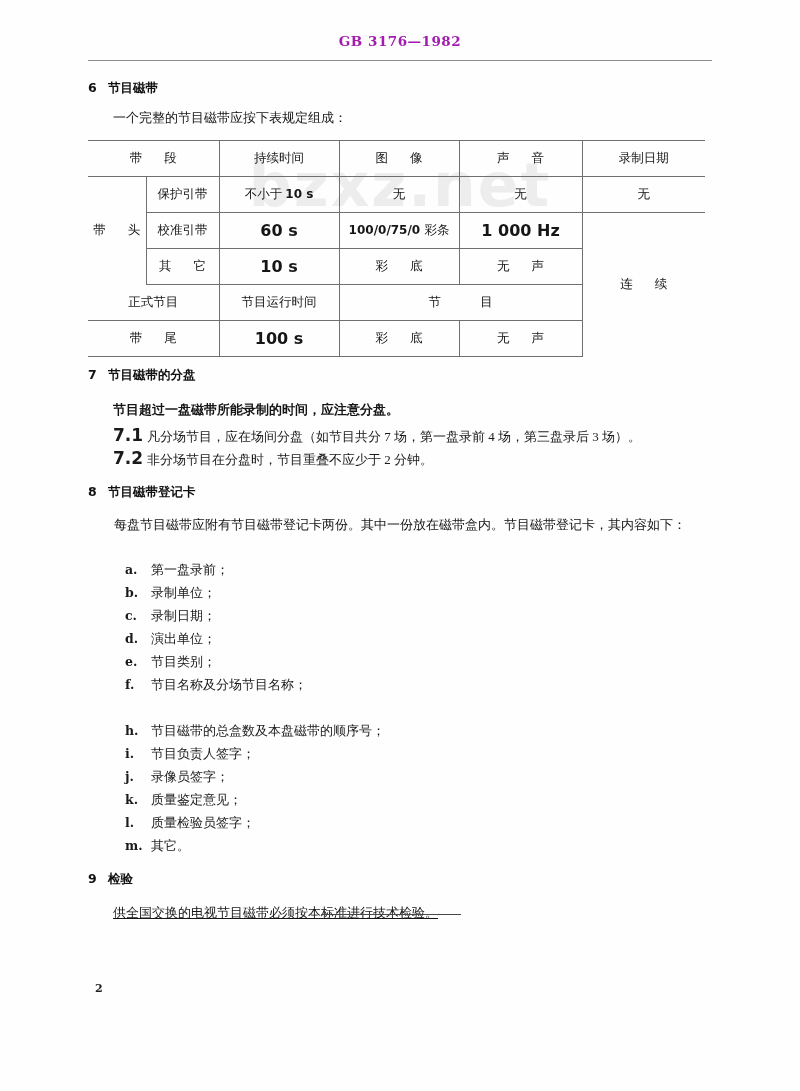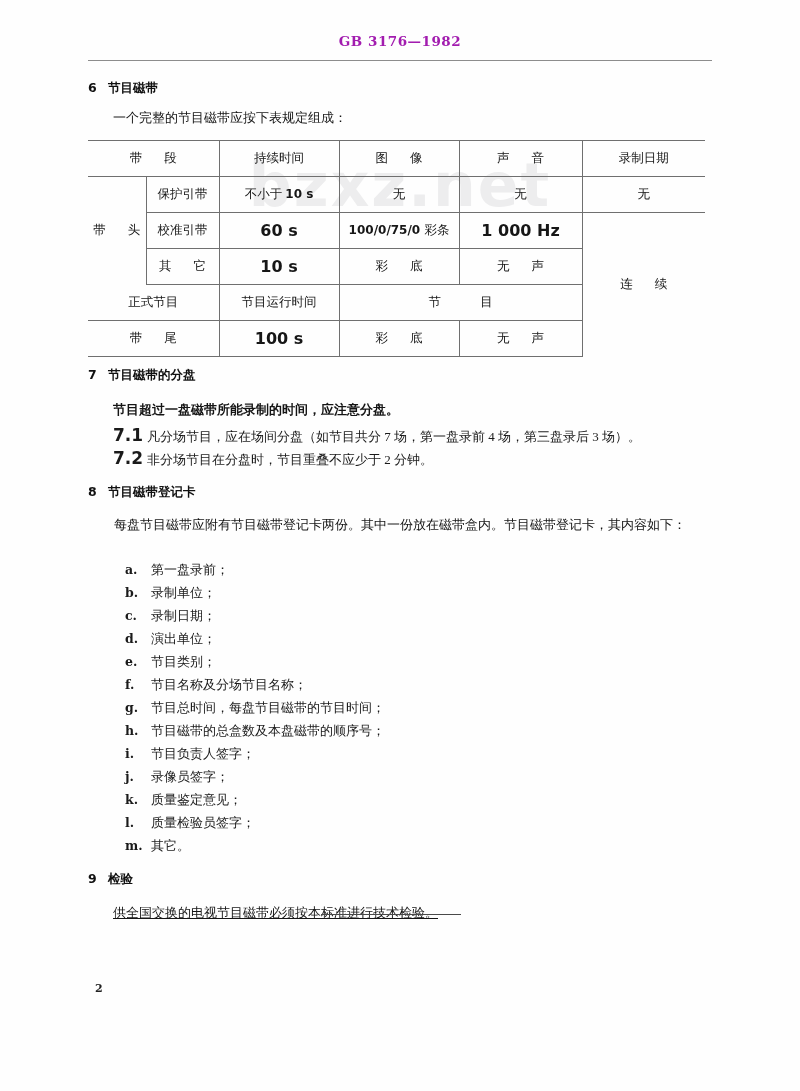--- a/index.html
+++ b/index.html
@@ -280,23 +280,20 @@
   </div>
   <div class="listitem" style="left:125px; top:629px;">
     <span class="letter">d.</span><span>演出单位；</span>
   </div>
   <div class="listitem" style="left:125px; top:652px;">
     <span class="letter">e.</span><span>节目类别；</span>
   </div>
   <div class="listitem" style="left:125px; top:675px;">
     <span class="letter">f.</span><span>节目名称及分场节目名称；</span>
   </div>
-  <div class="listitem" style="left:125px; top:698px;">
-    <span class="letter">g.</span><span>节目总时间，每盘节目磁带的节目时间；</span>
-  </div>
   <div class="listitem" style="left:125px; top:721px;">
     <span class="letter">h.</span><span>节目磁带的总盒数及本盘磁带的顺序号；</span>
   </div>
   <div class="listitem" style="left:125px; top:744px;">
     <span class="letter">i.</span><span>节目负责人签字；</span>
   </div>
   <div class="listitem" style="left:125px; top:767px;">
     <span class="letter">j.</span><span>录像员签字；</span>
   </div>
   <div class="listitem" style="left:125px; top:790px;">

